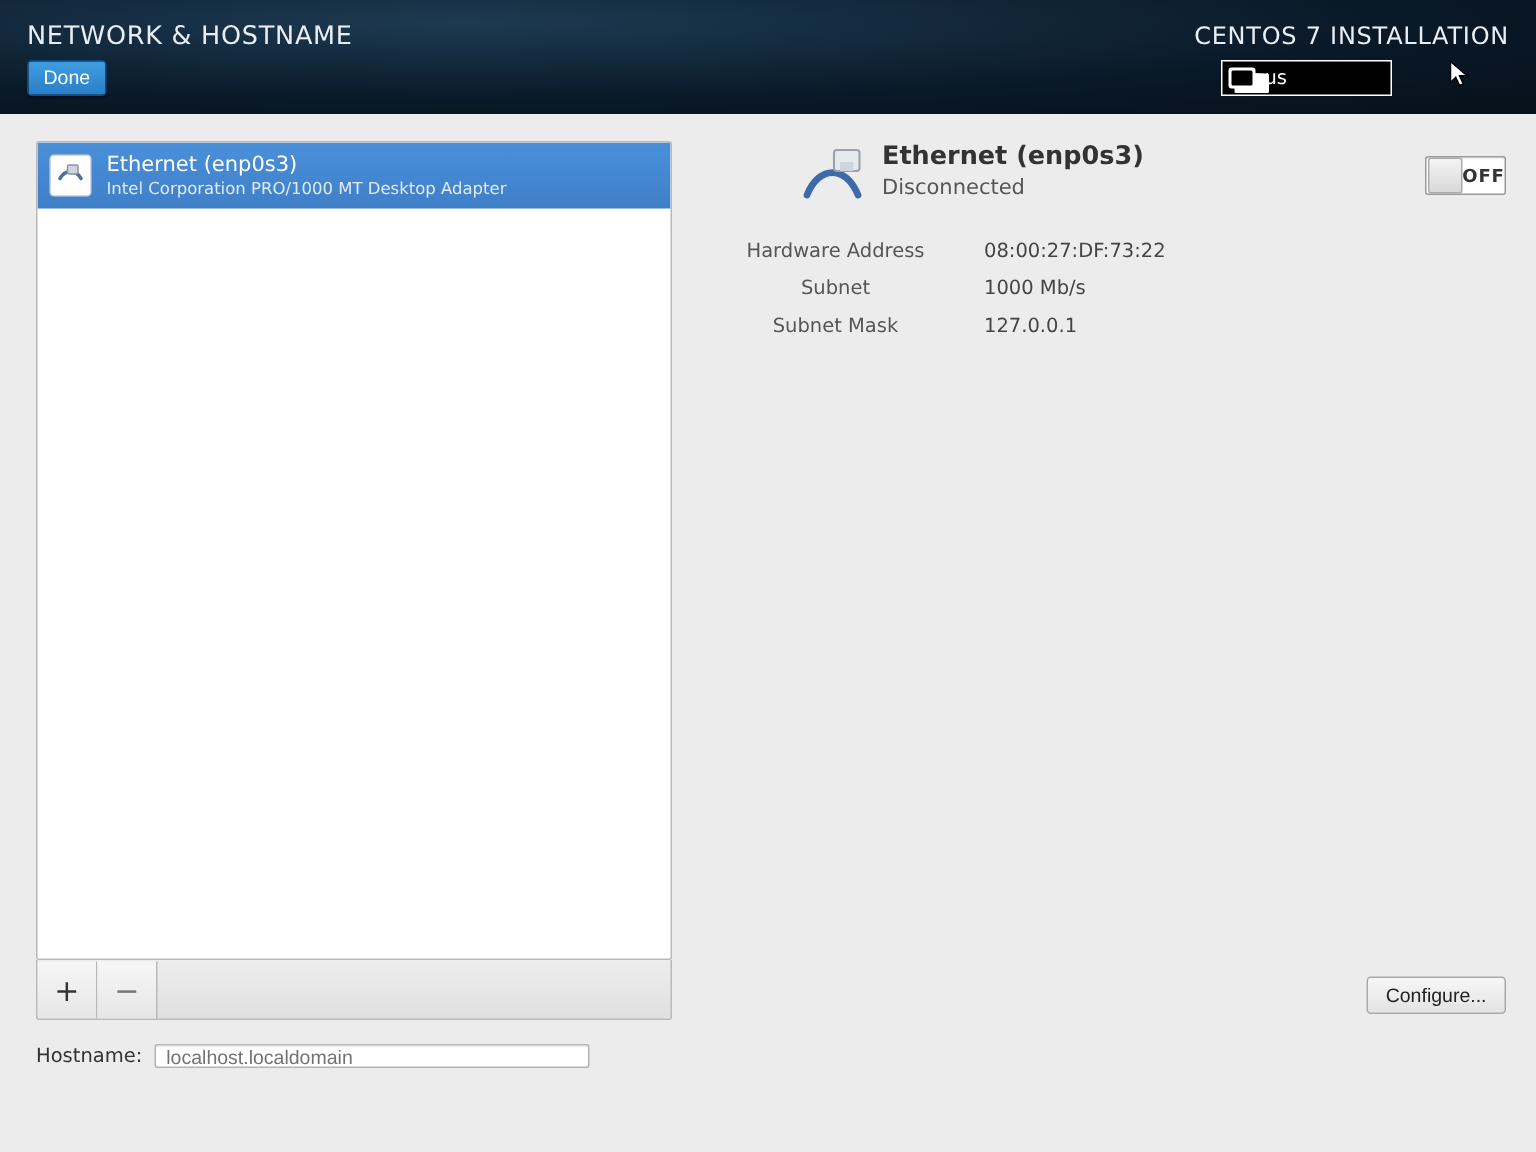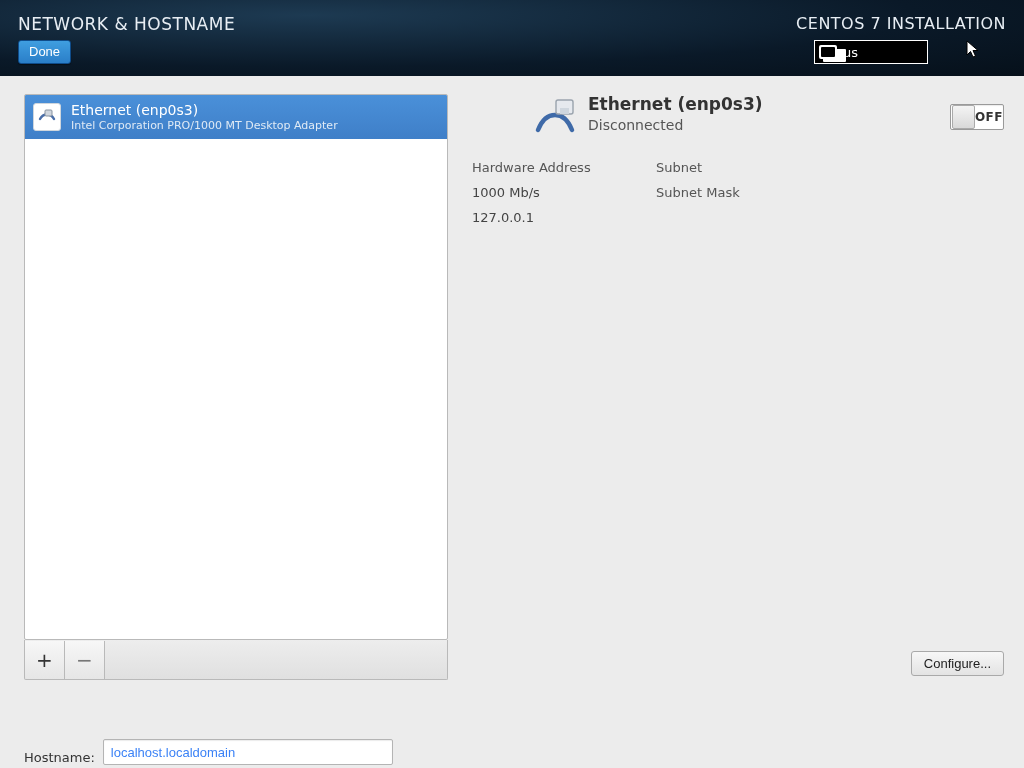--- a/index.html
+++ b/index.html
@@ -137,42 +137,41 @@
   .toggle .lbl{
     flex:1; text-align:center; font-size:12px; font-weight:bold; color:#333; letter-spacing:0.5px;
   }
   .details{
     margin-left:0; margin-top:18px;
     display:grid;
     grid-template-columns: 170px auto;
     row-gap:10px; column-gap:14px;
     font-size:13px; color:#444;
   }
-  .details .lab{ text-align:left; color:#555;}
+  .details .lab{ text-align:center; color:#555;}
   .configure-btn{
     position:absolute; right:2px; bottom:4px;
     padding:4px 12px;
     font-size:13px;
     background:linear-gradient(#f7f7f7,#e3e3e3);
     border:1px solid #a9a9a9; border-radius:3px;
     cursor:pointer;
     color:#222;
   }
   .hostname-row{
     display:flex; align-items:flex-end; gap:8px;
     padding: 10px 18px 0 24px;
     font-size:13px; color:#333;
   }
   .hostname-row input{
-    width:290px; height:26px;
+    width:290px; height:16px;
     border:1px solid #b4b4b4; border-radius:2px;
     background:#fff; padding:0 7px;
-    font-size:13px; color:#3b82f6;
+    font-size:13px; color:#737373;
     box-shadow: inset 0 1px 1px rgba(0,0,0,.08);
-    margin-top: 43px;
   }
 </style>
 </head>
 <body>
 
 <div class="header">
   <div class="header-title">NETWORK &amp; HOSTNAME</div>
   <button class="done-btn">Done</button>
   <div class="header-right-title">CENTOS 7 INSTALLATION</div>
   <div class="keyboard-box">
@@ -225,20 +224,21 @@
       </div>
     </div>
 
     <div class="toggle">
       <div class="knob"></div>
       <div class="lbl">OFF</div>
     </div>
 
     <div class="details">
       <div class="lab">Hardware Address</div>
+      <div>08:00:27:DF:73:22</div>
       <div class="lab">Subnet</div>
       <div>1000 Mb/s</div>
       <div class="lab">Subnet Mask</div>
       <div>127.0.0.1</div>
     </div>
 
     <button class="configure-btn">Configure...</button>
   </div>
 </div>
 

